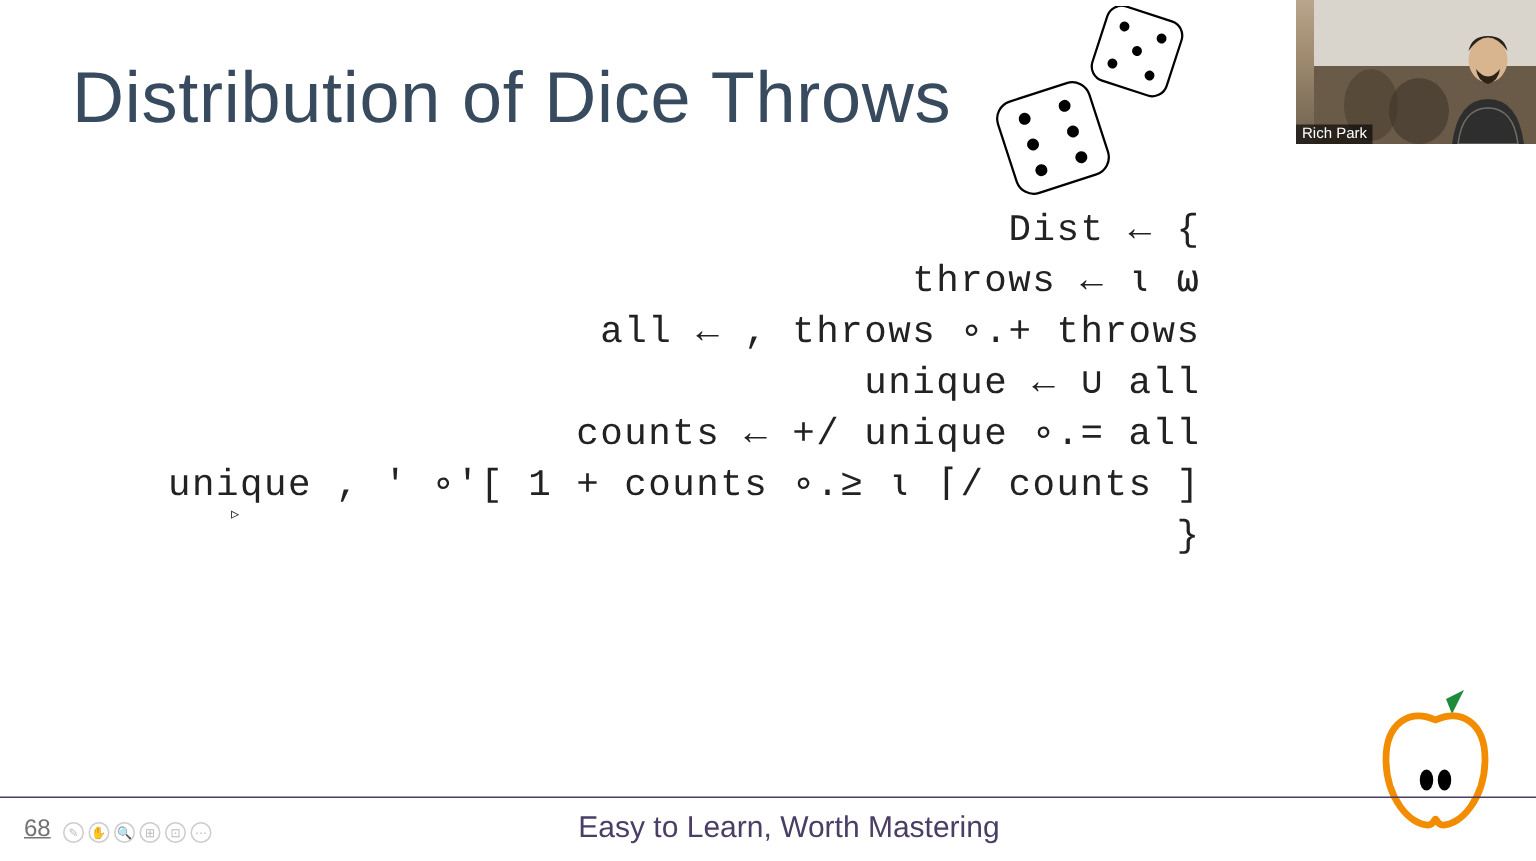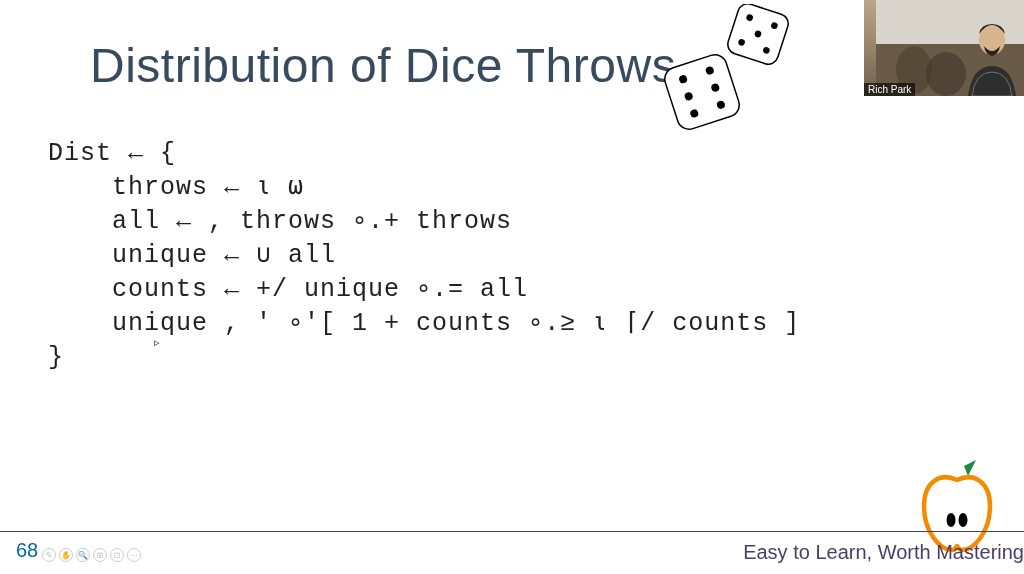--- a/index.html
+++ b/index.html
@@ -9,28 +9,27 @@
     font-family: "Segoe UI", Arial, sans-serif;
     background:#fff;
     position:relative; overflow:hidden;
   }
   .slide { position:relative; width:100%; height:100%; }
 
   .title {
     position:absolute; left:48px; top:38px;
     font-size:48px; font-weight:400; color:#384a5e;
     letter-spacing:.5px;
-    margin-left:42px;
   }
 
   .code {
     position:absolute; left:48px; top:112px;
     font-family: "Consolas", "Courier New", monospace;
     font-size:25px; line-height:34px; color:#222;
-    white-space:pre; letter-spacing:1px;
+    white-space:pre; letter-spacing:1px;text-align:right;
   }
 
   .dice-group {
     position:absolute; left:664px; top:4px; width:130px; height:130px;
   }
 
   .webcam {
     position:absolute; right:0; top:0; width:160px; height:96px;
     background:linear-gradient(180deg,#b8a58c 0%, #a38e73 35%, #6c604e 100%);
     overflow:hidden;
@@ -55,35 +54,36 @@
 
   .footer-line {
     position:absolute; left:0; right:0; bottom:42px;
     height:1px; background:#4a3d66;
   }
   .footer-wrap {
     position:absolute; left:0; right:0; bottom:0; height:42px;
   }
   .page-num {
     position:absolute; left:16px; bottom:12px;
-    color:#0369a1; font-size:20px; font-weight:500;
+    color:#737373; font-size:16px; font-weight:500;
     font-family: Arial, sans-serif;
+    text-decoration: underline;
   }
   .controls {
     position:absolute; left:42px; bottom:10px; height:18px;
     display:flex; gap:3px; align-items:center;
   }
   .ctrl {
     width:14px; height:14px; border:1px solid #ccc; border-radius:50%;
     display:flex; align-items:center; justify-content:center;
     color:#bbb; font-size:8px; font-family:Arial;
   }
   .tagline {
     position:absolute; left:0; right:0; bottom:10px;
-    text-align:right; color:#4a3d66; font-size:20px;
+    text-align:center; color:#4a3d66; font-size:20px;
     font-family: "Segoe UI", Arial, sans-serif;
     padding-left: 28px;
   }
 </style>
 </head>
 <body>
 
 <div class="slide">
 
   <div class="title">Distribution of Dice Throws</div>

